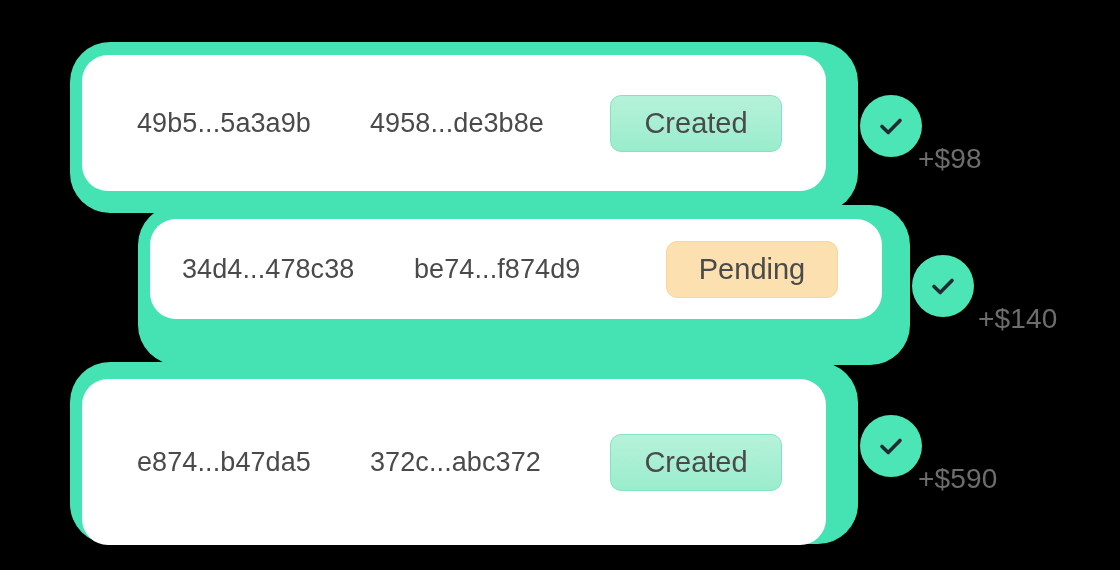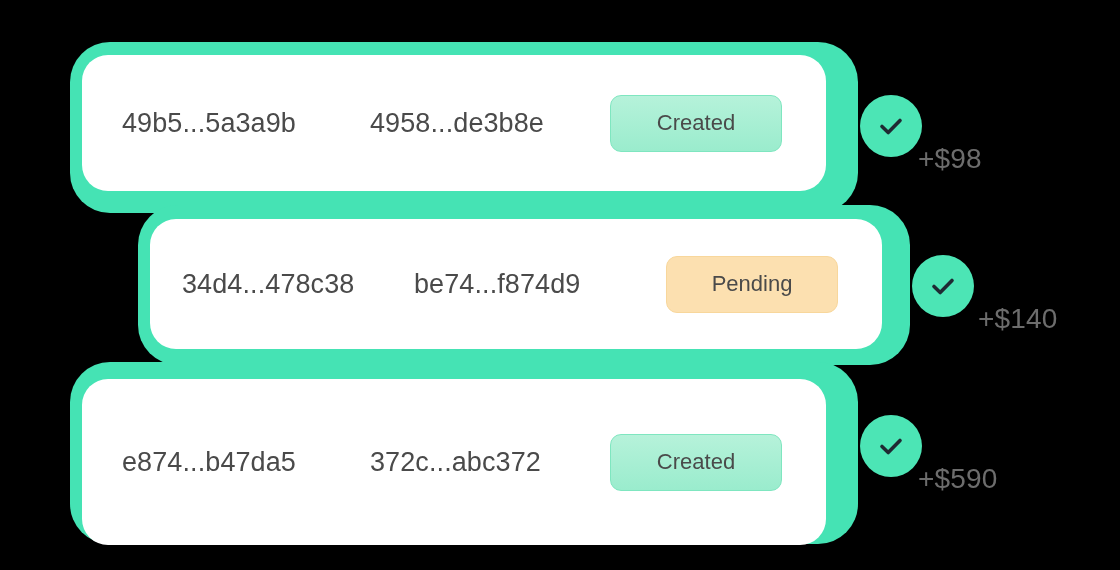--- a/index.html
+++ b/index.html
@@ -37,49 +37,49 @@
   
   .tx-card {
     position: absolute;
     background: #ffffff;
     border-radius: 26px;
     box-sizing: border-box;
     display: flex;
     align-items: center;
   }
   .tx-card.row-1 { left: 82px;  top: 55px;  width: 744px; height: 136px; }
-  .tx-card.row-2 { left: 150px; top: 219px; width: 732px; height: 130px; }
+  .tx-card.row-2 { left: 150px; top: 219px; width: 732px; height: 100px; }
   .tx-card.row-3 { left: 82px;  top: 379px; width: 744px; height: 166px; }
 
   
   .hash {
     position: absolute;
     font-size: 27px;
     color: #4a4a4a;
     letter-spacing: 0.1px;
     white-space: nowrap;
     font-weight: 400;
   }
-  .hash-a { left: 40px; }
+  .hash-a { left: 55px; }
   .hash-b { left: 288px; text-align: right; }
 
   .tx-card.row-2 .hash-a { left: 32px; }
   .tx-card.row-2 .hash-b { left: 264px; }
 
   
   .badge {
     position: absolute;
     right: 44px;
     height: 57px;
     min-width: 172px;
     border-radius: 11px;
     display: flex;
     align-items: center;
     justify-content: center;
-    font-size: 22px;
+    font-size: 29px;
     color: #4a4a4a;
     box-sizing: border-box;
     font-weight: 400;
   }
   .badge.created {
     background: linear-gradient(180deg, #b6f2da 0%, #9aeccd 100%);
     border: 1px solid #7fe6c0;
   }
   .badge.pending {
     background: #fce0b0;

